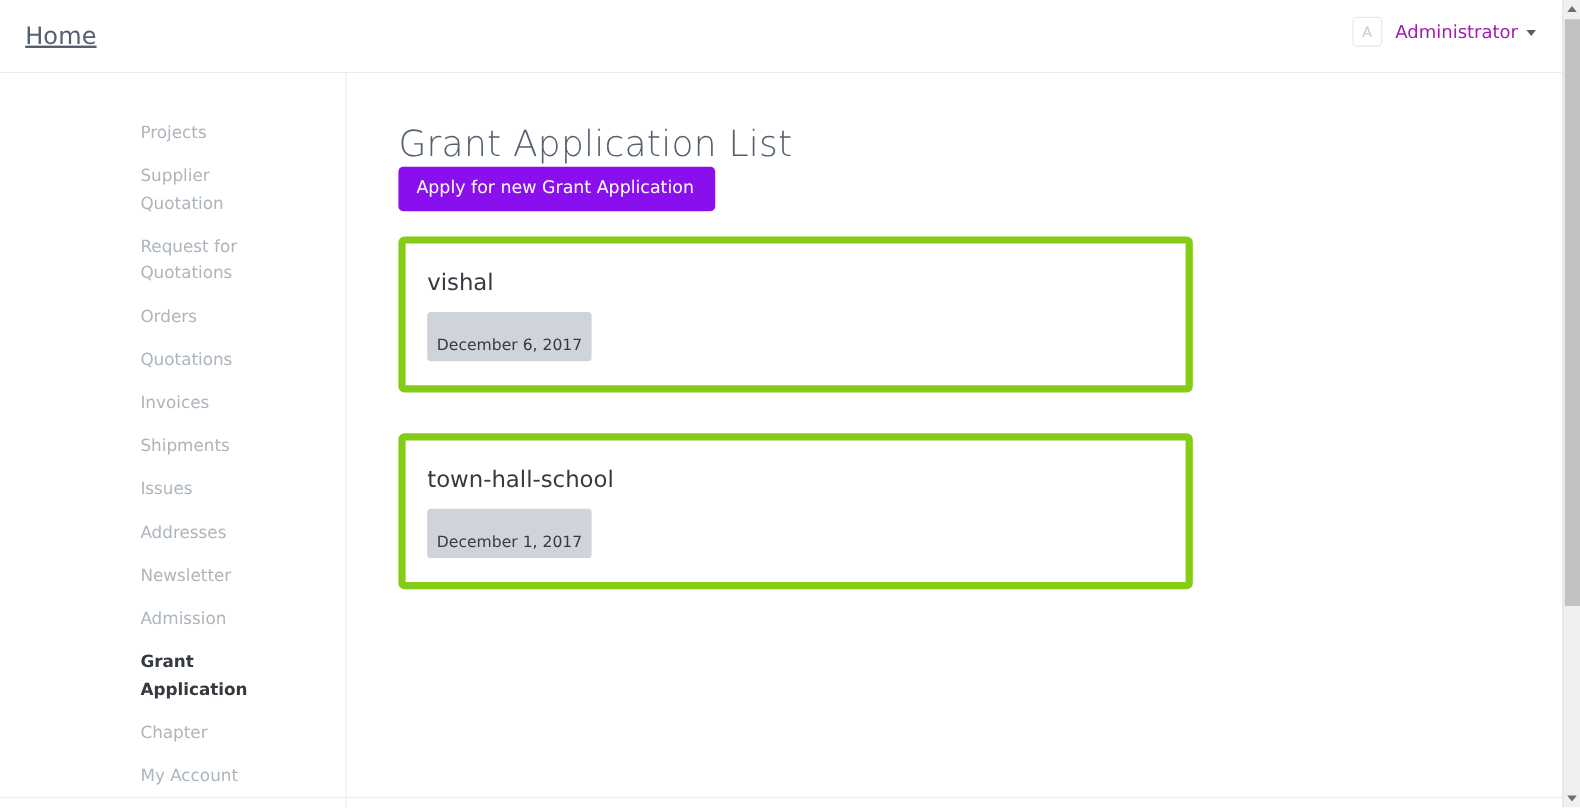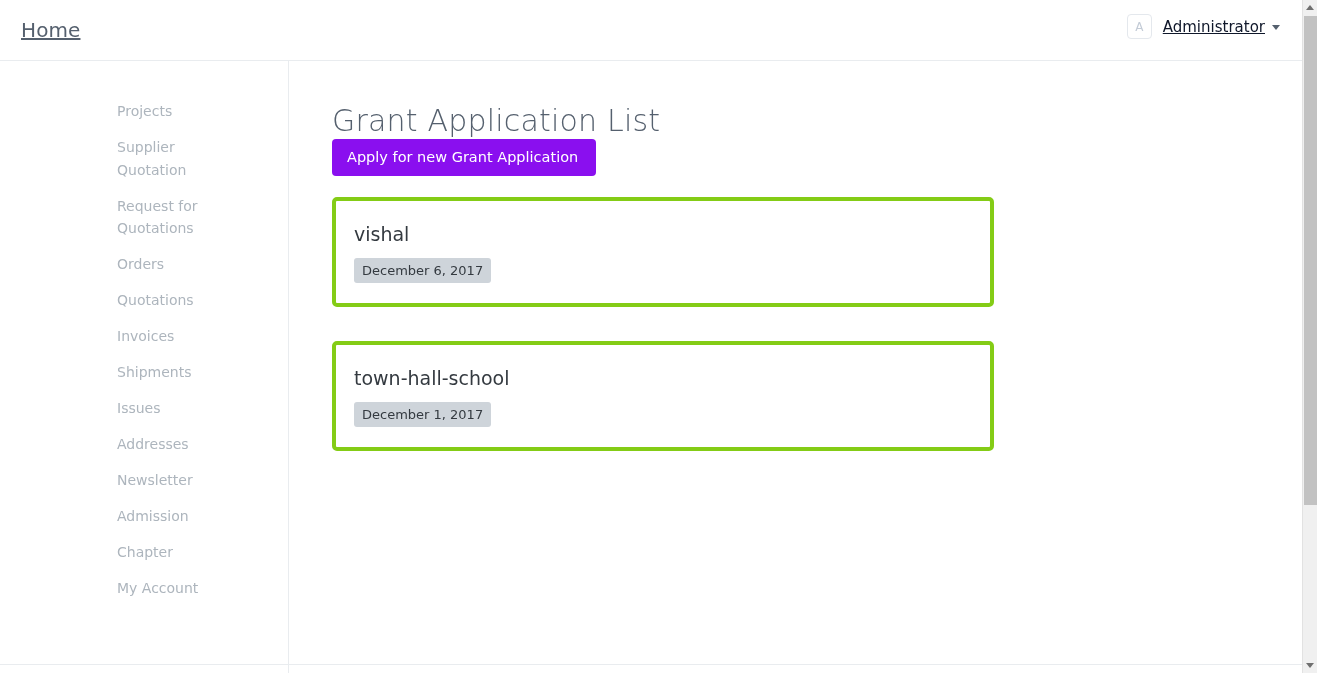--- a/index.html
+++ b/index.html
@@ -73,23 +73,22 @@
     align-items: center;
     justify-content: center;
     font-size: 12px;
     color: #c3cbd6;
     background: #ffffff;
     line-height: 1;
   }
 
   .user-name {
     font-size: 15px;
-    color: #0f172a;
+    color: #a21caf;
     line-height: 20px;
-    text-decoration: underline;
   }
 
   .caret {
     width: 0;
     height: 0;
     border-left: 4.5px solid transparent;
     border-right: 4.5px solid transparent;
     border-top: 5px solid #55606e;
     margin-left: -4px;
     margin-top: 2px;
@@ -183,21 +182,21 @@
     line-height: 20px;
     padding: 8px 18px 9px 15px;
     font-family: inherit;
     cursor: pointer;
     margin-bottom: 21px;
   }
 
   .card-list { display: block; }
 
   .card {
-    border: 4px solid #84cc16;
+    border: 6px solid #84cc16;
     border-radius: 5px;
     background: #ffffff;
     padding: 21px 20px 20px 18px;
     margin-bottom: 34px;
     min-height: 104px;
     cursor: pointer;
   }
 
   .card-title {
     font-size: 19px;
@@ -206,21 +205,21 @@
     line-height: 25px;
     margin-bottom: 11px;
   }
 
   .badge {
     display: inline-block;
     background: #ced4da;
     color: #343a40;
     font-size: 13px;
     line-height: 17px;
-    padding: 4px 8px 4px 8px;
+    padding: 20px 8px 4px 8px;
     border-radius: 3px;
   }
 
   
   .scrollbar {
     position: absolute;
     right: 0;
     top: 0;
     width: 15px;
     height: 673px;
@@ -311,20 +310,23 @@
             <a class="nav-item" href="#">Issues</a>
           </li>
           <li>
             <a class="nav-item" href="#">Addresses</a>
           </li>
           <li>
             <a class="nav-item" href="#">Newsletter</a>
           </li>
           <li>
             <a class="nav-item" href="#">Admission</a>
+          </li>
+          <li>
+            <a class="nav-item active" href="#">Grant Application</a>
           </li>
           <li>
             <a class="nav-item" href="#">Chapter</a>
           </li>
           <li>
             <a class="nav-item" href="#">My Account</a>
           </li>
         </ul>
       </nav>
 

